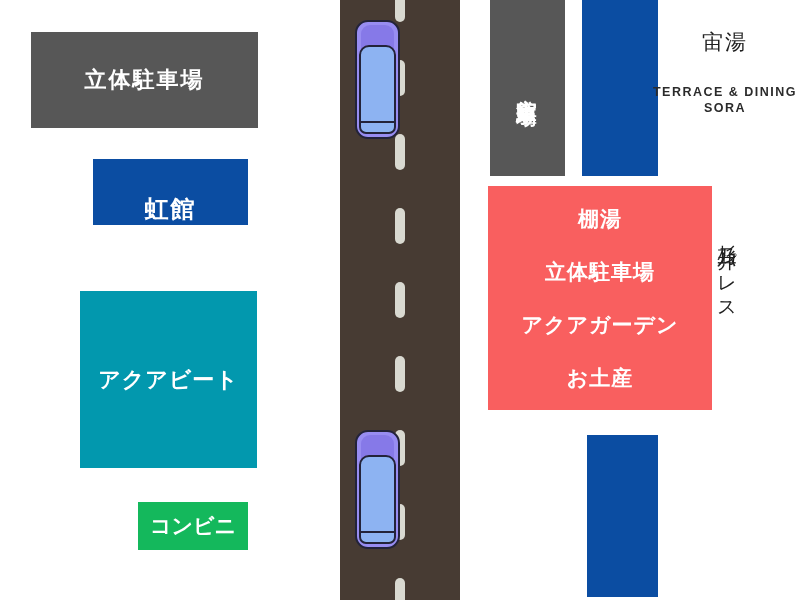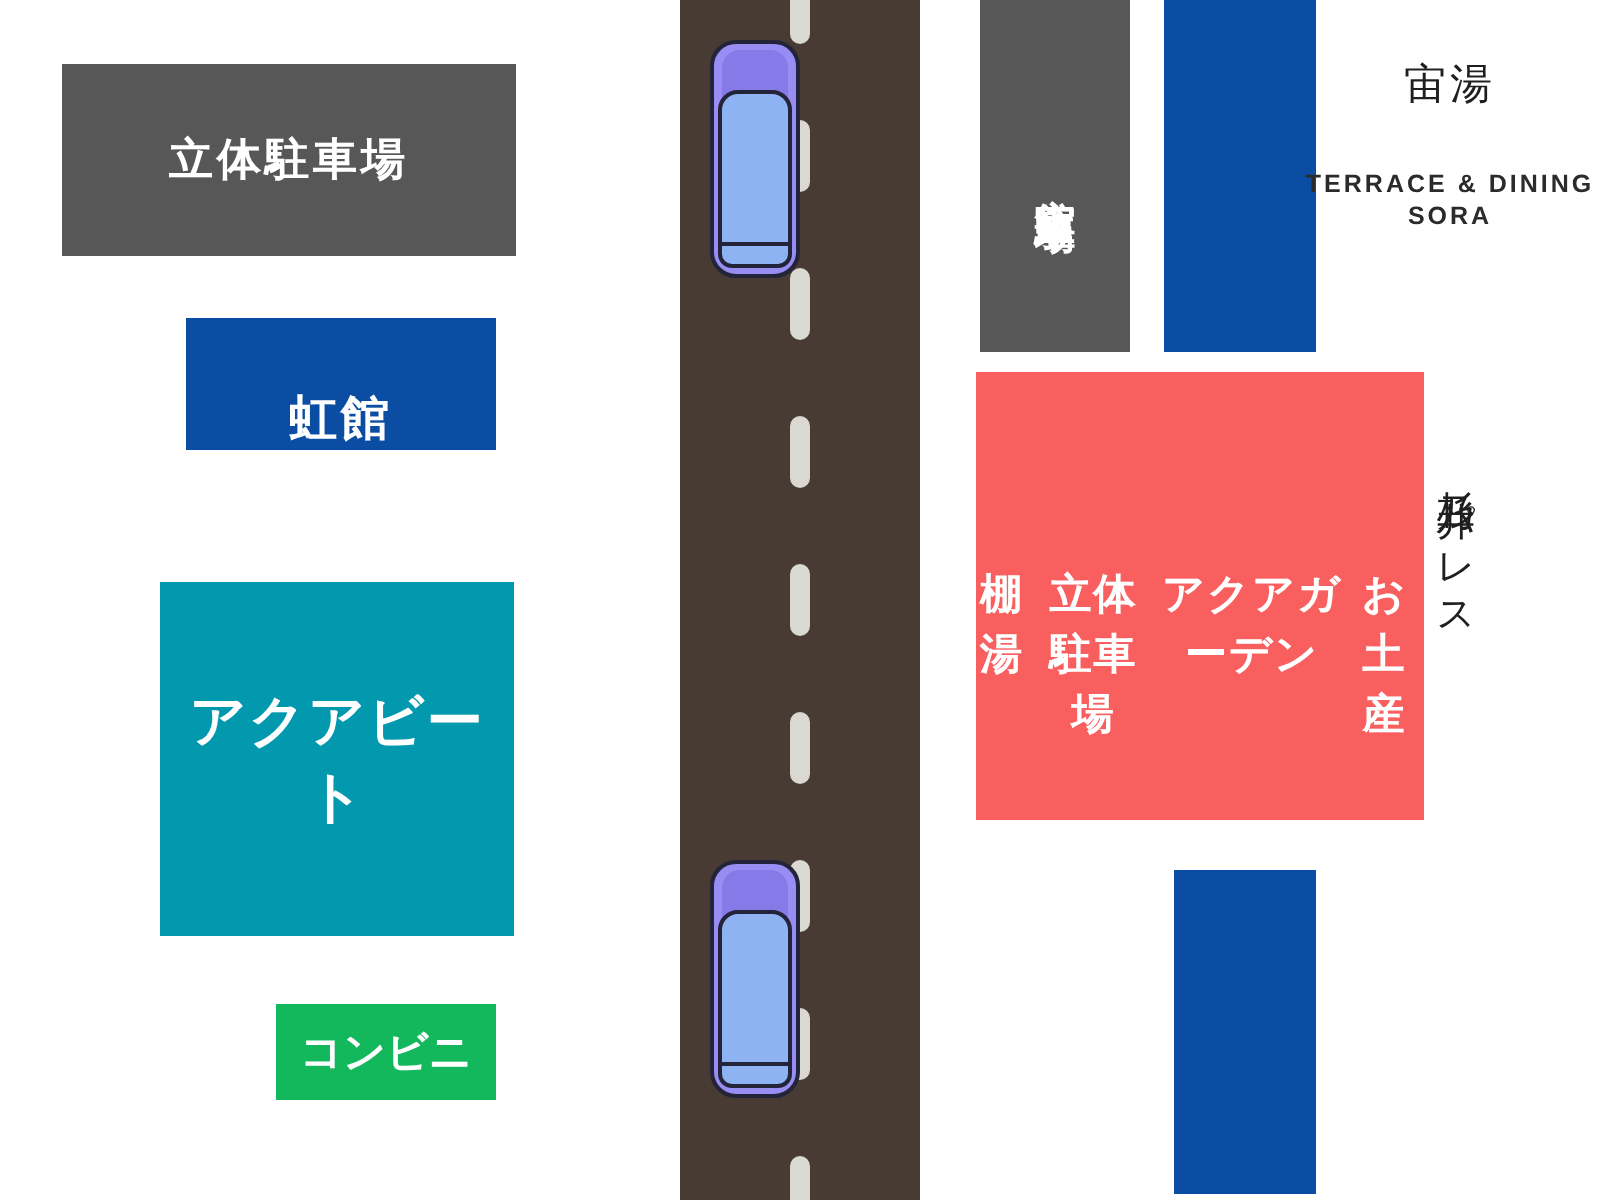--- a/index.html
+++ b/index.html
@@ -19,21 +19,21 @@
   .red   { background:#f95f5f; }
 
   .vert {
     writing-mode:vertical-rl; text-orientation:upright;
     letter-spacing:2px;
   }
 
   
   .b-parking   { left:31px;  top:32px;  width:227px; height:96px;  font-size:22px; letter-spacing:2px; }
   .b-niji      { left:93px;  top:159px; width:155px; height:66px;  font-size:24px; letter-spacing:2px; }
-  .b-aqua      { left:80px;  top:291px; width:177px; height:177px; font-size:28px; letter-spacing:1px; }
+  .b-aqua      { left:80px;  top:291px; width:177px; height:177px; font-size:22px; letter-spacing:1px; }
   .b-konbini   { left:138px; top:502px; width:110px; height:48px;  font-size:21px; }
 
   
   .road { position:absolute; left:340px; top:0; width:120px; height:600px; background:#473b33; }
   .centerline { position:absolute; left:55px; top:0; width:10px; height:600px; }
   .dash { position:absolute; left:0; width:10px; height:36px; background:#d9d9d1; border-radius:5px; }
 
   .car {
     position:absolute; left:15px; width:45px; height:119px;
     background:#988df2; border:2px solid #23233a; border-radius:13px; box-sizing:border-box;
@@ -50,21 +50,21 @@
   .car-1 { top:20px; }
   .car-2 { top:430px; }
 
   
   .b-sora-park { left:490px; top:0; width:75px; height:176px; font-size:20px; }
   .b-sora-kan  { left:582px; top:0; width:76px; height:176px; font-size:25px; }
   .b-hoshi     { left:587px; top:435px; width:71px; height:162px; font-size:26px; }
 
   .b-palace {
     left:488px; top:186px; width:224px; height:224px;
-    flex-direction:row; justify-content:space-around; padding:6px 0;
+    flex-direction:column; justify-content:space-around; padding:6px 0;
     font-size:21px; letter-spacing:1px;
   }
   .b-palace span { line-height:30px; height:30px; display:block; }
 
   .note { position:absolute; color:#1f1f1f; }
   .n-sorayu   { left:650px; top:28px;  width:150px; text-align:center; font-size:21px; letter-spacing:2px; }
   .n-terrace  { left:648px; top:84px;  width:154px; text-align:center; font-size:12.5px; font-weight:bold;
                 letter-spacing:1.5px; color:#2b2b2b; line-height:16px; white-space:nowrap; }
   .n-suginoi  { left:714px; top:230px; font-size:19px; letter-spacing:3px; }
   .n-wadining { left:662px; top:518px; font-size:19px; letter-spacing:1px; }

